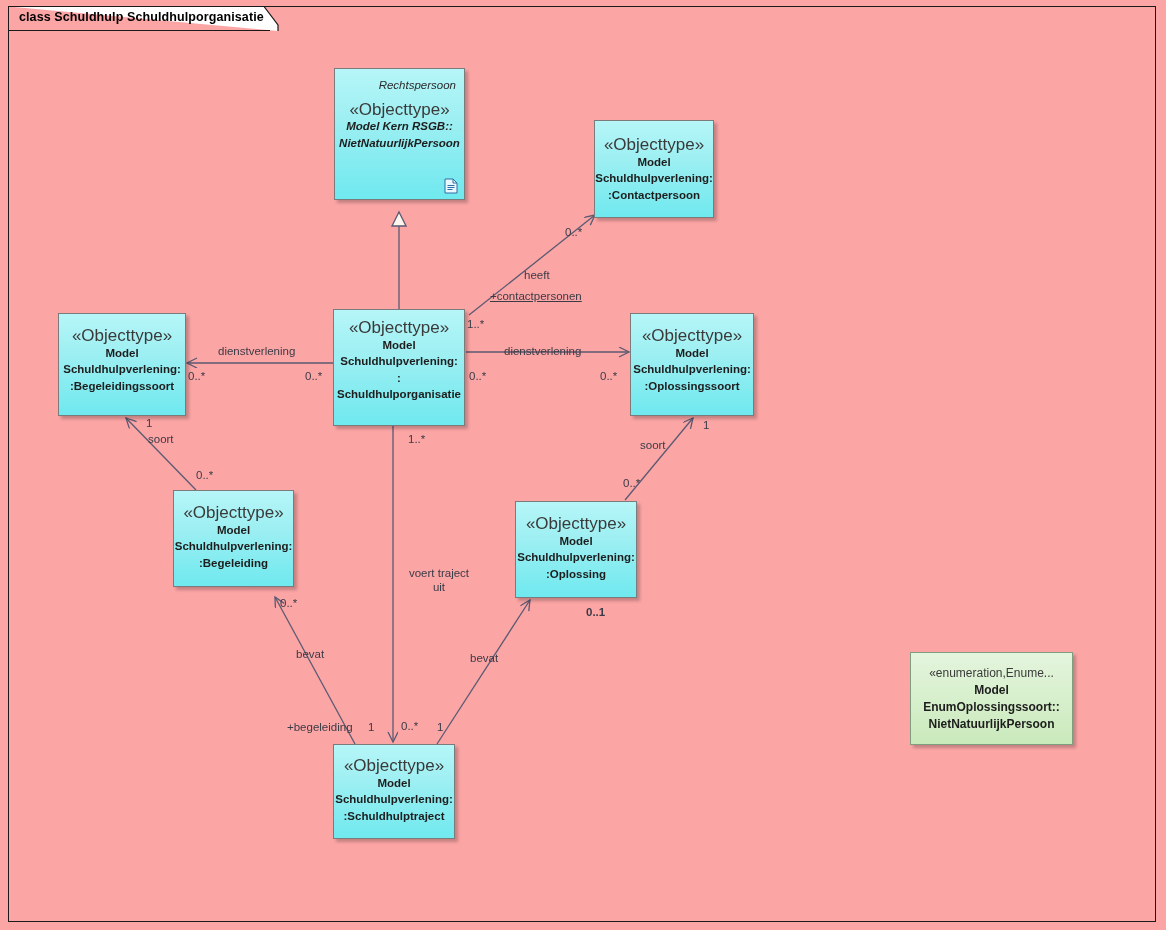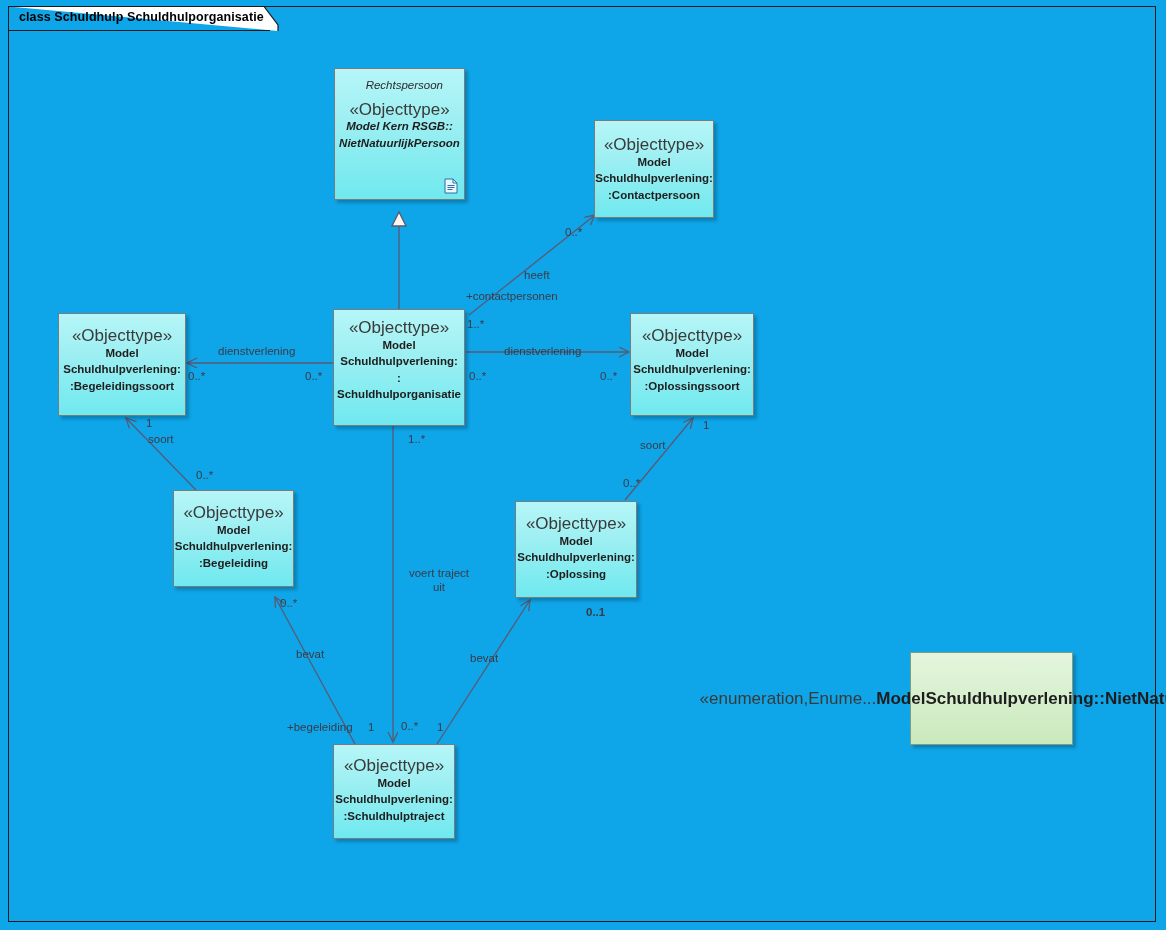--- a/index.html
+++ b/index.html
@@ -7,21 +7,21 @@
     padding: 0;
     background: #ffffff;
   }
   body {
     font-family: "Liberation Sans", sans-serif;
   }
   #canvas {
     position: relative;
     width: 1166px;
     height: 930px;
-    background: #0ea5e9;
+    background: #fca5a5;
     overflow: hidden;
   }
   
   #frame {
     position: absolute;
     left: 8px;
     top: 6px;
     width: 1148px;
     height: 916px;
     border: 1px solid #1a1a1a;
@@ -76,45 +76,46 @@
   }
   .cls.abstract .nm, .cls.abstract .title {
     font-style: italic;
   }
   .cls .title {
     font-size: 11.5px;
     font-style: italic;
     color: #2a2a2a;
     width: 100%;
     text-align: right;
-    padding-right: 21px;
+    padding-right: 8px;
     box-sizing: border-box;
     margin-bottom: 8px;
   }
   .cls .doc-icon {
     position: absolute;
     right: 6px;
     bottom: 5px;
     width: 14px;
     height: 16px;
   }
 
   
   .enum {
     position: absolute;
     box-sizing: border-box;
     border: 1px solid #7f9e7f;
     background: linear-gradient(to bottom, #e4f5dd 0%, #d6efcb 55%, #c9e9bb 100%);
     box-shadow: 3px 3px 3px rgba(0,0,0,0.22);
     display: flex;
+    flex-direction: column;
     align-items: center;
     justify-content: center;
     text-align: center;
     color: #2a2a2a;
-    font-size: 17px;
+    font-size: 12px;
     line-height: 17px;
   }
   .enum .stereo { font-weight: normal; color: #3a3a3a; }
   .enum .nm { font-weight: bold; color: #1d1d1d; }
 
   
   .lbl {
     position: absolute;
     font-size: 11.5px;
     color: #3b3b46;
@@ -250,27 +251,27 @@
   <div class="cls" style="left:333px; top:744px; width:122px; height:95px; padding-top:13px;">
     <div class="stereo">«Objecttype»</div>
     <div class="nm">Model</div>
     <div class="nm">Schuldhulpverlening:</div>
     <div class="nm">:Schuldhulptraject</div>
   </div>
 
   <div class="enum" style="left:910px; top:652px; width:163px; height:93px;">
     <div class="stereo">«enumeration,Enume...</div>
     <div class="nm">Model</div>
-    <div class="nm">Schuldhulpverlening::</div>
+    <div class="nm">EnumOplossingssoort::</div>
     <div class="nm">NietNatuurlijkPersoon</div>
   </div>
 
 
   <div class="lbl" style="left:524px; top:268px;">heeft</div>
-  <div class="lbl" style="left:466px; top:289px;">+contactpersonen</div>
+  <div class="lbl" style="left:490px; top:289px;text-decoration:underline;">+contactpersonen</div>
   <div class="lbl" style="left:565px; top:225px;">0..*</div>
   <div class="lbl" style="left:467px; top:317px;">1..*</div>
 
   <div class="lbl" style="left:218px; top:344px;">dienstverlening</div>
   <div class="lbl" style="left:188px; top:369px;">0..*</div>
   <div class="lbl" style="left:305px; top:369px;">0..*</div>
 
   <div class="lbl" style="left:504px; top:344px;">dienstverlening</div>
   <div class="lbl" style="left:469px; top:369px;">0..*</div>
   <div class="lbl" style="left:600px; top:369px;">0..*</div>

